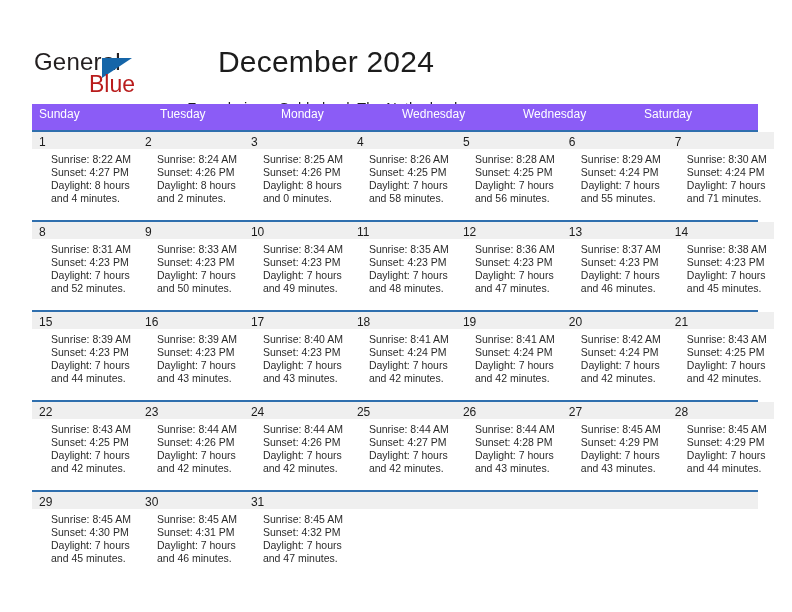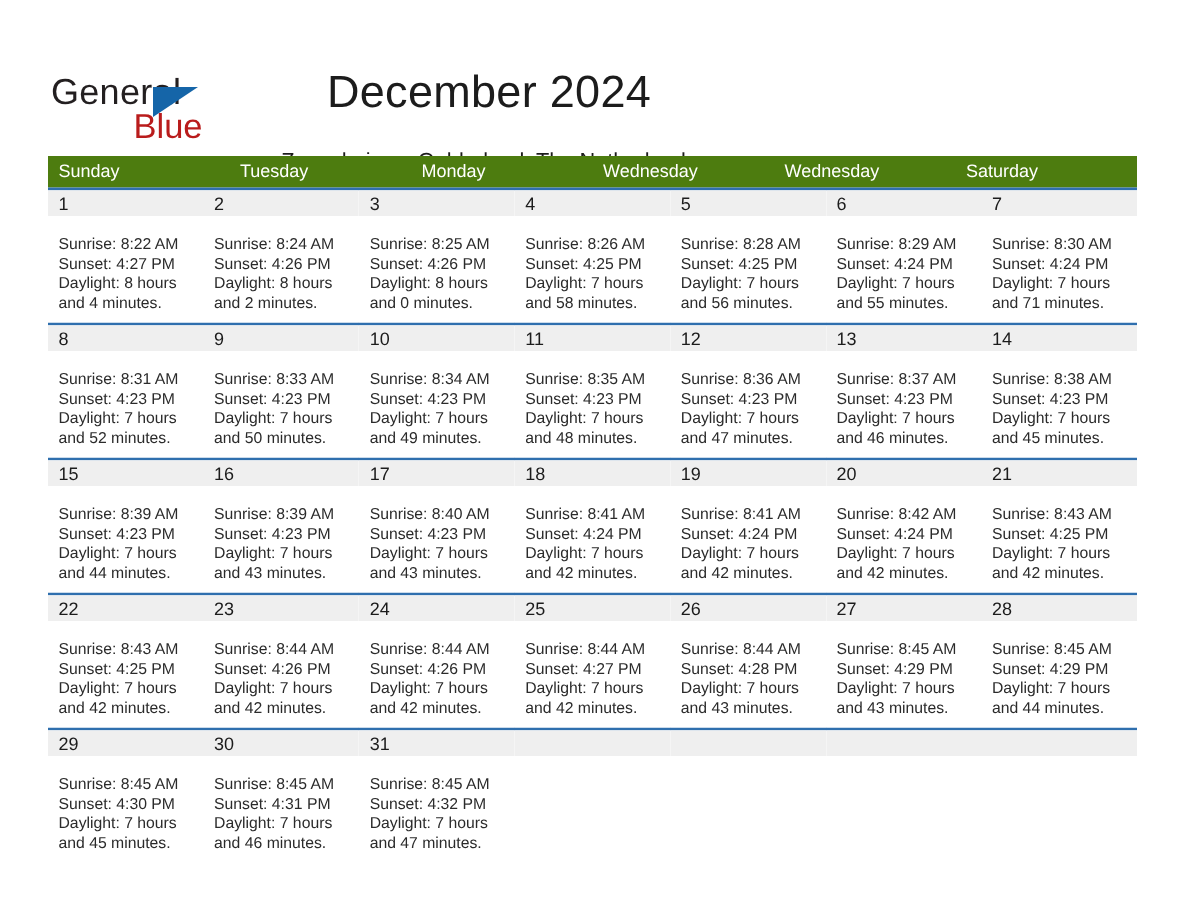--- a/index.html
+++ b/index.html
@@ -87,22 +87,22 @@
 
   
   .calendar {
     position: absolute;
     left: 32px;
     top: 104px;
     width: 726px;
   }
   .weekday-row {
     display: flex;
-    background: #4d7c0f;
-    height: 21px;
+    background: #8b5cf6;
+    height: 26px;
   }
   .weekday {
     flex: 1 1 0;
     box-sizing: border-box;
     color: #ffffff;
     font-size: 12px;
     line-height: 21px;
     padding-left: 7px;
     white-space: nowrap;
   }
@@ -127,24 +127,25 @@
     background: #efefef;
     padding-left: 7px;
     box-sizing: border-box;
   }
   .day-number {
     font-size: 12px;
     line-height: 17px;
     color: #1c1c1c;
   }
   .day-info {
-    padding: 13px 7px 0 7px;
+    padding: 4px 7px 0 7px;
     font-size: 10.5px;
     line-height: 13px;
     color: #2b2b2b;
+    margin-left: 12px;
   }
   .day-info div {
     white-space: nowrap;
   }
 </style>
 </head>
 <body>
 
 <div class="page">
 

